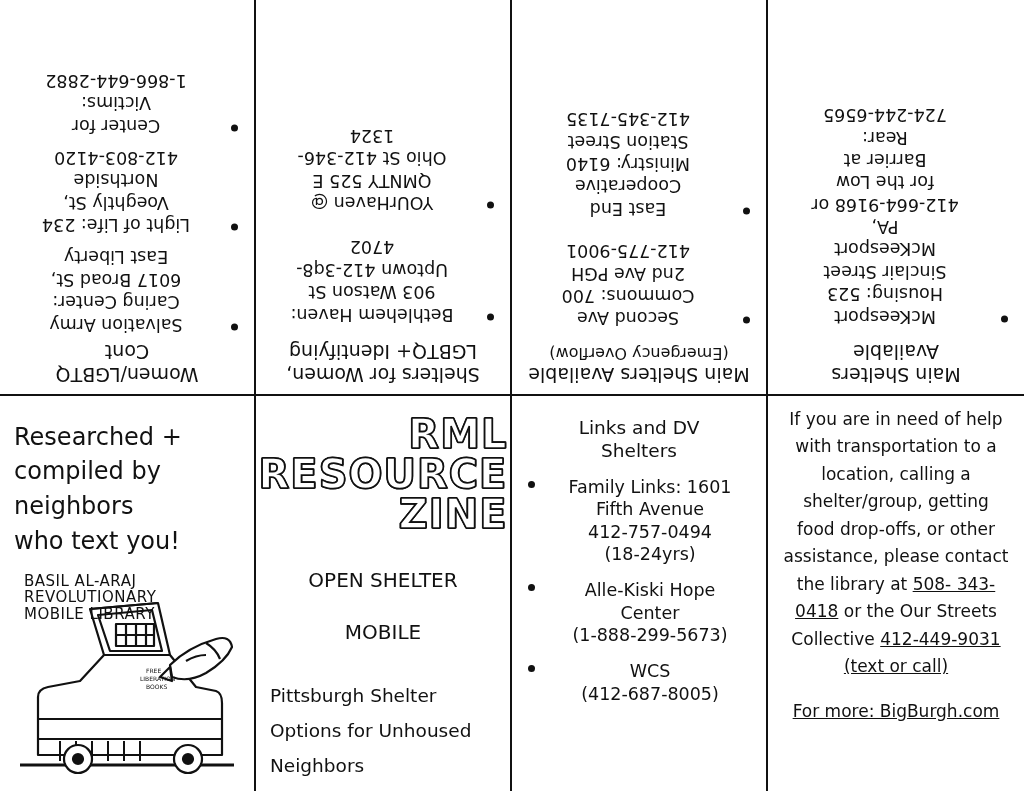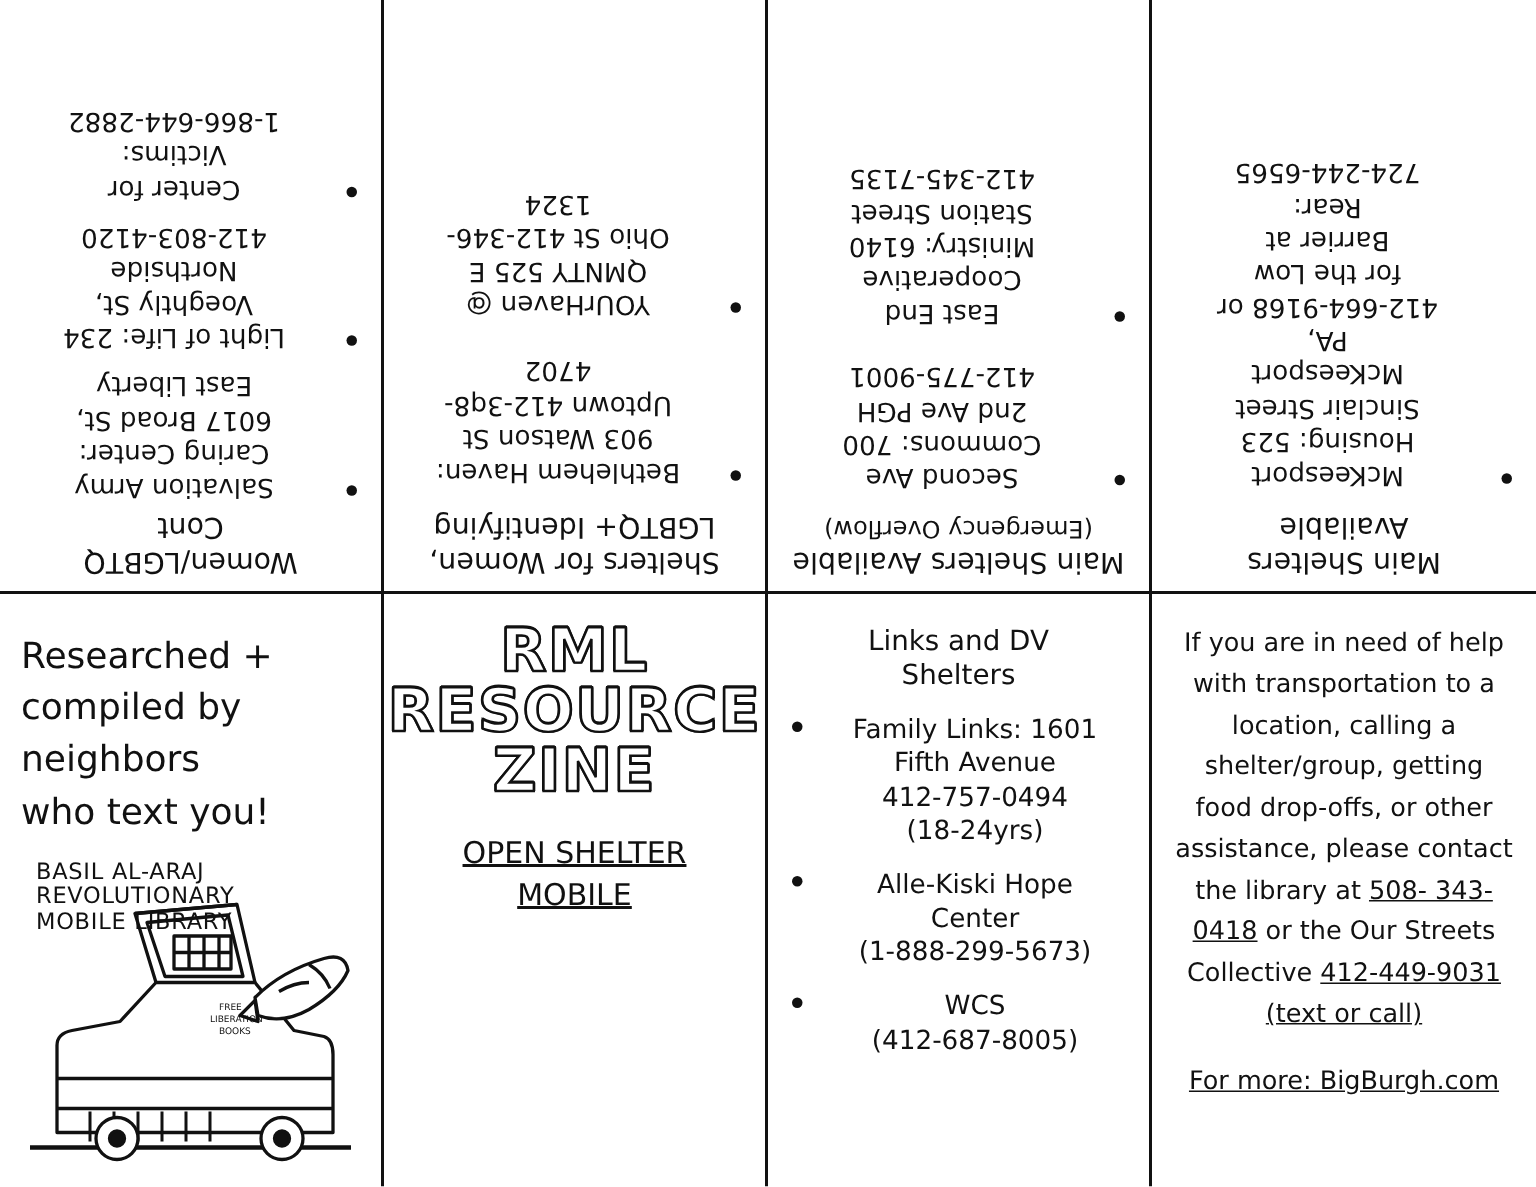--- a/index.html
+++ b/index.html
@@ -68,21 +68,21 @@
     background: #111;
     border-radius: 50%;
   }
   .line { display: block; }
 
   
   .info-text {
     font-size: 17px;
     line-height: 1.62;
     text-align: center;
-    margin-top: 10px;
+    margin-top: 0;
   }
   .u { text-decoration: underline; }
 
   
   .youth-title {
     text-align: center;
     font-size: 18.5px;
     line-height: 1.25;
     margin: 10px 0 6px 0;
   }
@@ -99,31 +99,30 @@
     flex-direction: column;
     align-items: center;
     padding-top: 18px;
   }
   .cover-title {
     font-family: "DejaVu Sans", sans-serif;
     font-weight: bold;
     font-size: 40px;
     line-height: 1.0;
     letter-spacing: 1px;
-    text-align: center;
+    text-align: right;
     color: #fff;
     -webkit-text-stroke: 1.6px #111;
     text-shadow:
       1px 0 0 #111, -1px 0 0 #111, 0 1px 0 #111, 0 -1px 0 #111;
     margin-bottom: 20px;
   }
   .cover-sub {
     font-size: 20px;
-    text-decoration: underline;
-    margin: 2px 0;
+    margin: 14px 0;
   }
   .cover-body {
     font-size: 18.5px;
     line-height: 1.9;
     margin-top: 20px;
     align-self: flex-start;
   }
 
   
   .credits {
@@ -335,20 +334,25 @@
   </div>
 
   <div class="panel cover">
     <div class="cover-title">
       <span class="line">RML</span>
       <span class="line">RESOURCE</span>
       <span class="line">ZINE</span>
     </div>
     <div class="cover-sub">OPEN SHELTER</div>
     <div class="cover-sub">MOBILE</div>
+    <div class="cover-body">
+      <span class="line">Pittsburgh Shelter</span>
+      <span class="line">Options for Unhoused</span>
+      <span class="line">Neighbors</span>
+    </div>
   </div>
 
   <div class="panel">
     <div class="youth-title">
       <span class="line">Links and DV</span>
       <span class="line">Shelters</span>
     </div>
     <ul class="items youth-list">
       <li>
         <span class="bullet"></span>

